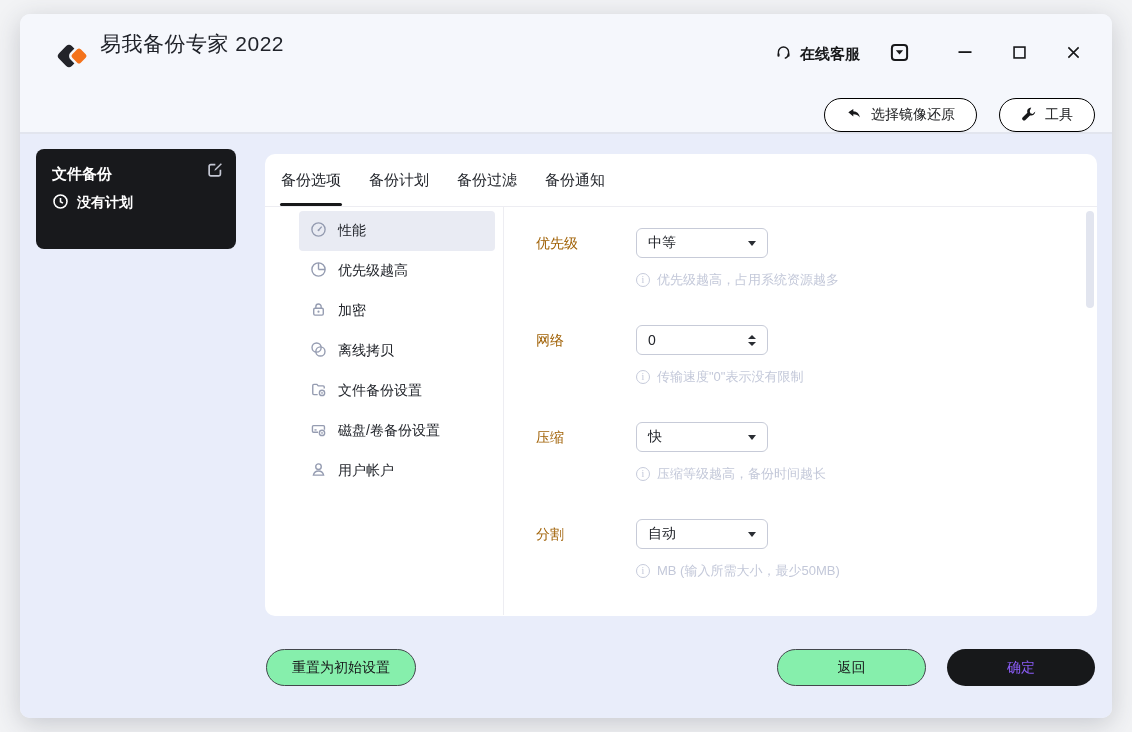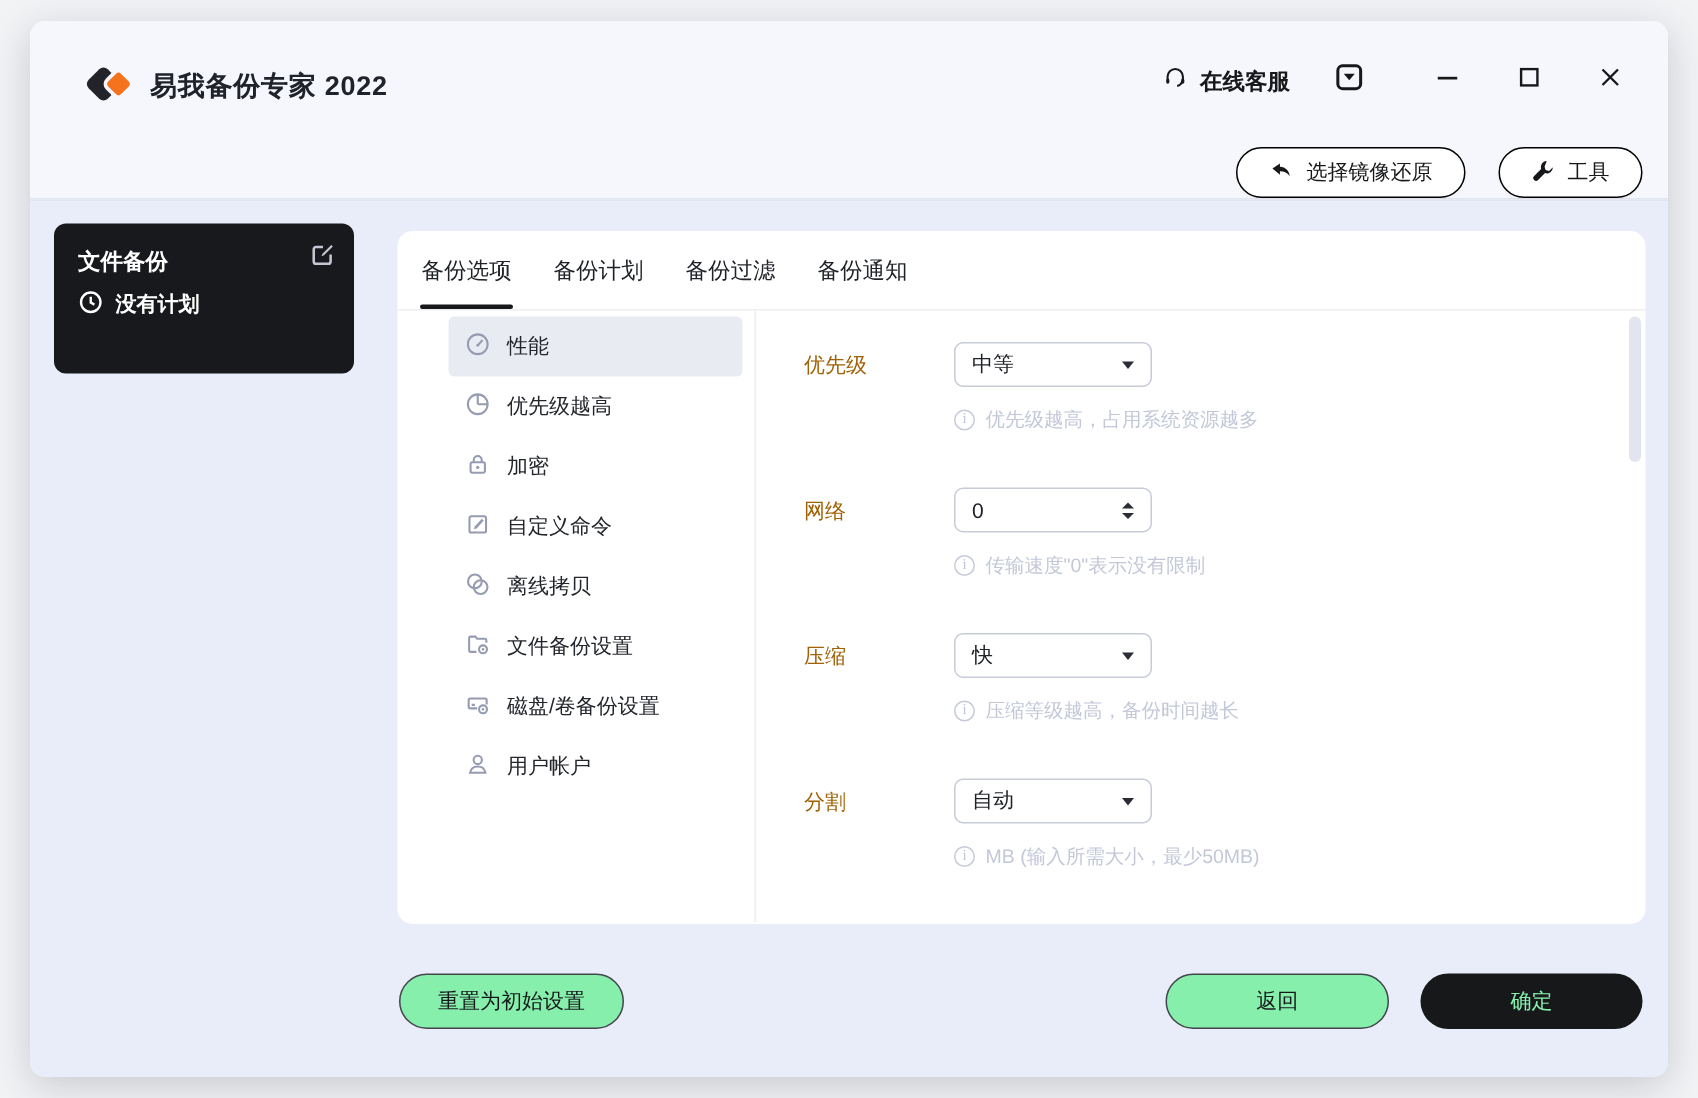--- a/index.html
+++ b/index.html
@@ -13,21 +13,21 @@
   .window {
     position:absolute; left:20px; top:14px; width:1092px; height:704px;
     background:#f5f7fc; border-radius:10px; overflow:hidden;
     box-shadow:0 6px 26px rgba(50,55,75,.22);
   }
   
   .header { position:absolute; left:0; top:0; right:0; height:119px; background:#f5f7fc; border-bottom:1px solid #e2e5ee; }
   .logo { position:absolute; left:38px; top:26px; width:32px; height:32px; }
   .logo .dk { position:absolute; left:2px; top:7px; width:18px; height:18px; background:#23242a; border-radius:4px; transform:rotate(45deg); }
   .logo .or { position:absolute; left:15px; top:10px; width:12px; height:12px; background:#f4731c; border-radius:2.5px; transform:rotate(45deg); box-shadow:0 0 0 2.5px #f5f7fc; }
-  .app-title { position:absolute; left:80px; top:31px; font-size:18px; font-weight:700; letter-spacing:.5px; color:#20232a; }
+  .app-title { position:absolute; left:80px; top:16px; font-size:21px; font-weight:400; letter-spacing:.5px; color:#20232a; }
   .tb-right { position:absolute; right:26px; top:16px; height:48px; display:flex; align-items:center; }
   .support { display:flex; align-items:center; gap:8px; cursor:pointer; }
   .support-label { font-size:15px; font-weight:600; color:#17181a; }
   .tb-btn { width:26px; height:26px; display:flex; align-items:center; justify-content:center; cursor:pointer; }
   .tray-btn { margin-left:26px; }
   .min-btn  { margin-left:40px; }
   .max-btn  { margin-left:28px; }
   .close-btn{ margin-left:28px; }
   .pill-row { position:absolute; right:17px; top:84px; display:flex; gap:22px; }
   .pill {
@@ -67,21 +67,21 @@
   .caret-down-s { width:0; height:0; border-left:4px solid transparent; border-right:4px solid transparent; border-top:4.5px solid #2a2d33; }
   .hint { margin-top:13px; display:flex; align-items:center; gap:7px; color:#c3c8d9; font-size:13px; }
   .info-dot { width:14px; height:14px; border:1px solid #c6cbdb; border-radius:50%; font-size:10px; line-height:12px; text-align:center; flex:0 0 auto; }
   .info-dot::after { content:"i"; font-family:"Liberation Serif","DejaVu Serif",serif; }
   .scroll-thumb { position:absolute; right:3px; top:57px; width:8px; height:97px; background:#e2e5ef; border-radius:4px; cursor:pointer; }
   
   .btn { position:absolute; height:37px; border-radius:18.5px; display:flex; align-items:center; justify-content:center; font-size:14px; cursor:pointer; }
   .btn-light { background:#86efac; border:1px solid #43464c; color:#17181a; }
   .btn-reset { left:246px; top:515px; width:150px; }
   .btn-back  { left:757px; top:515px; width:149px; }
-  .btn-ok    { left:927px; top:515px; width:148px; background:#17181a; color:#86efac; }
+  .btn-ok    { left:927px; top:515px; width:148px; background:#17181a; color:#8b5cf6; }
 </style>
 </head>
 <body>
 
 <div class="window">
 
   <div class="header">
     <div class="logo">
       <div class="dk"></div>
         <div class="or"></div>
@@ -210,29 +210,20 @@
             <span>
               <svg width="17" height="17" viewBox="0 0 16 16" fill="none" stroke="#959cb1" stroke-width="1.3">
                 <rect x="3.5" y="6.8" width="9" height="6.5" rx="1.2"></rect>
                 <path d="M5.5 6.8V5.3a2.5 2.5 0 0 1 5 0v1.5"></path>
                 <circle cx="8" cy="10" r="1" fill="#959cb1" stroke="none"></circle>
               </svg>
             </span>
             <span>加密</span>
           </div>
 
-          <div class="side-item">
-            <span>
-              <svg width="17" height="17" viewBox="0 0 16 16" fill="none" stroke="#959cb1" stroke-width="1.3">
-                <rect x="2.8" y="3" width="10.4" height="10.2" rx="1.2"></rect>
-                <path d="M10.5 4.5l1.3 1.2-4.5 4.9-1.7.5.5-1.7z" fill="#959cb1" stroke="none"></path>
-              </svg>
-            </span>
-            <span>自定义命令</span>
-          </div>
 
           <div class="side-item">
             <span>
               <svg width="17" height="17" viewBox="0 0 16 16" fill="none" stroke="#959cb1" stroke-width="1.3">
                 <circle cx="6.2" cy="6.2" r="4.3"></circle>
                 <circle cx="9.8" cy="9.8" r="4.3"></circle>
               </svg>
             </span>
             <span>离线拷贝</span>
           </div>

